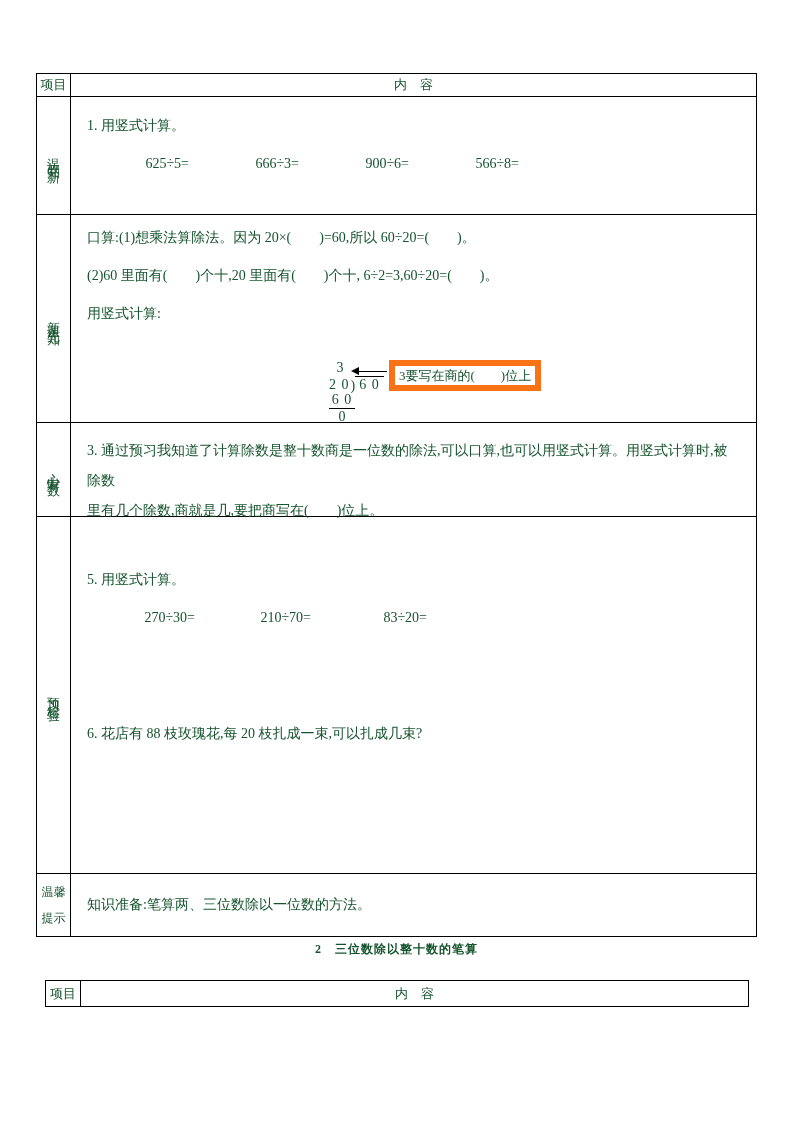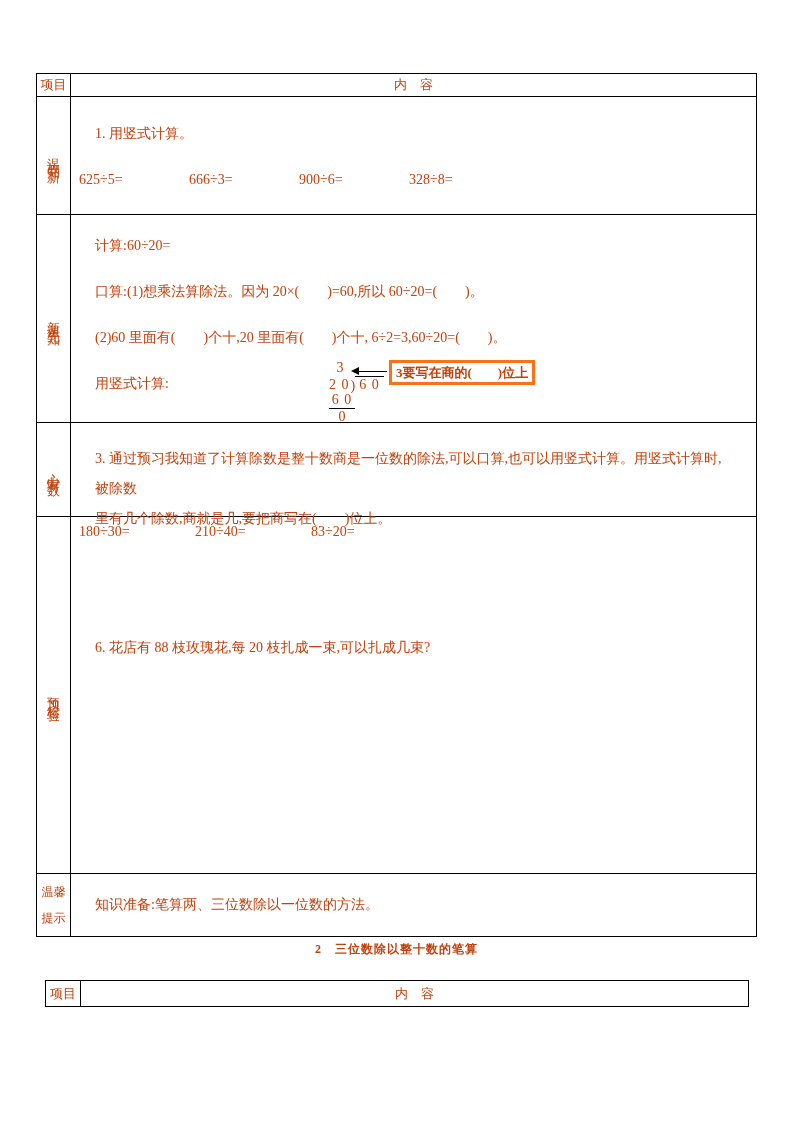--- a/index.html
+++ b/index.html
@@ -1,64 +1,64 @@
 <!DOCTYPE html>
 <html><head>
 <meta charset="utf-8">
 <style>
   html,body{margin:0;padding:0;background:#ffffff;}
   .page{
     position:relative;width:793px;height:1122px;background:#ffffff;
-    font-family:"Liberation Serif","DejaVu Serif",serif;color:#c2410c;
+    font-family:"Liberation Serif","DejaVu Serif",serif;color:#14532d;
     overflow:hidden;
   }
   
   .t1{
     position:absolute;left:36px;top:73px;width:721px;height:864px;
     border:1px solid #000;box-sizing:border-box;
     display:grid;grid-template-columns:34px 1fr;
     grid-template-rows:23px 118px 208px 94px 357px 1fr;
   }
   .cell{border-right:1px solid #000;border-bottom:1px solid #000;box-sizing:border-box;position:relative;}
   .cell.last-col{border-right:none;}
   .cell.last-row{border-bottom:none;}
   .hcell{display:flex;align-items:center;justify-content:center;font-size:13px;}
   .labcell{display:flex;align-items:center;justify-content:center;}
   .vlabel{
     writing-mode:vertical-rl;text-orientation:upright;
     font-size:13px;letter-spacing:4px;line-height:1;white-space:nowrap;
   }
   .wlabel{font-size:12px;text-align:right;white-space:pre-line;line-height:26px;}
   .content{padding:0 10px 0 8px;font-size:14px;}
-  .ln{line-height:30px;margin:16px;white-space:pre-line;}
+  .ln{line-height:30px;margin:8px;white-space:pre-line;}
   .pad-t6{padding-top:6px;}
   .pad-t5{padding-top:5px;}
   .pad-t40{padding-top:40px;}
   .eqrow{display:flex;line-height:30px;}
-  .eq{display:inline-block;width:110px;white-space:nowrap;}
+  .eq{display:inline-block;width:110px;white-space:nowrap;text-align:right;}
   .eq4{width:116px;}
   .gap-before{margin-top:86px;}
   .center-v{display:flex;align-items:center;text-align:right;}
   
   .longdiv{position:absolute;left:222px;top:146px;font-size:14px;line-height:14px;}
   .ld-q{margin-left:34px;width:26px;text-align:center;height:15px;}
   .ld-main{height:16px;display:flex;align-items:flex-end;}
   .ld-divisor{letter-spacing:1px;margin-left:36px;}
   .ld-bracket{margin:0 0 -1px 1px;}
   .ld-dividend{border-top:1px solid #000;padding:1px 4px 0 4px;letter-spacing:1px;}
   .ld-sub{margin-left:36px;width:26px;text-align:center;border-bottom:1px solid #000;padding-top:1px;height:15px;letter-spacing:1px;}
   .ld-rem{margin-left:36px;width:26px;text-align:center;padding-top:1px;}
   .ld-arrow{position:absolute;left:282px;top:156px;width:34px;height:0;border-top:1.5px solid #000;}
   .ld-arrow .head{
     position:absolute;left:-2px;top:-5px;width:0;height:0;
     border-right:8px solid #000;border-top:4px solid transparent;border-bottom:4px solid transparent;
   }
   .ld-note{
-    position:absolute;left:318px;top:145px;border:3px solid #f97316;
-    font-size:13px;font-weight:bold;line-height:17px;padding:1px 4px;white-space:nowrap;
+    position:absolute;left:318px;top:145px;border:6px solid #f97316;
+    font-size:13px;font-weight:normal;line-height:17px;padding:1px 4px;white-space:nowrap;
   }
   
   .sec-title{
     position:absolute;left:36px;top:941px;width:721px;text-align:center;
     font-size:12px;font-weight:bold;letter-spacing:1px;
   }
   
   .t2{
     position:absolute;left:45px;top:980px;width:704px;height:27px;
     border:1px solid #000;box-sizing:border-box;
@@ -82,29 +82,28 @@
 
     <div class="cell labcell">
       <span class="vlabel">温故知新</span>
     </div>
     <div class="cell last-col content">
       <p class="ln pad-t6">1. 用竖式计算。</p>
       <div class="eqrow">
         <span class="eq">625÷5=</span>
         <span class="eq">666÷3=</span>
         <span class="eq">900÷6=</span>
-        <span class="eq">328÷8=</span>
+        <span class="eq">566÷8=</span>
       </div>
     </div>
 
     <div class="cell labcell">
       <span class="vlabel">新课先知</span>
     </div>
     <div class="cell last-col content">
-      <p class="ln">计算:60÷20=</p>
       <p class="ln">口算:(1)想乘法算除法。因为 20×(　　)=60,所以 60÷20=(　　)。</p>
       <p class="ln">(2)60 里面有(　　)个十,20 里面有(　　)个十, 6÷2=3,60÷20=(　　)。</p>
       <p class="ln">用竖式计算:</p>
 
       <div class="longdiv">
         <div class="ld-q">3</div>
         <div class="ld-main">
           <span class="ld-divisor">2 0</span>
           <span class="ld-bracket">)</span>
           <span class="ld-dividend">6 0</span>
@@ -123,23 +122,24 @@
     </div>
     <div class="cell last-col content">
       <p class="ln pad-t5">3. 通过预习我知道了计算除数是整十数商是一位数的除法,可以口算,也可以用竖式计算。用竖式计算时,被除数
 里有几个除数,商就是几,要把商写在(　　)位上。</p>
     </div>
 
     <div class="cell labcell">
       <span class="vlabel">预习检验</span>
     </div>
     <div class="cell last-col content">
+      <p class="ln pad-t40">5. 用竖式计算。</p>
       <div class="eqrow">
-        <span class="eq eq4">180÷30=</span>
-        <span class="eq eq4">210÷40=</span>
+        <span class="eq eq4">270÷30=</span>
+        <span class="eq eq4">210÷70=</span>
         <span class="eq eq4">83÷20=</span>
       </div>
       <p class="ln gap-before">6. 花店有 88 枝玫瑰花,每 20 枝扎成一束,可以扎成几束?</p>
     </div>
 
     <div class="cell labcell last-row">
       <span class="wlabel">温馨
 提示</span>
     </div>
     <div class="cell last-col last-row content center-v">

